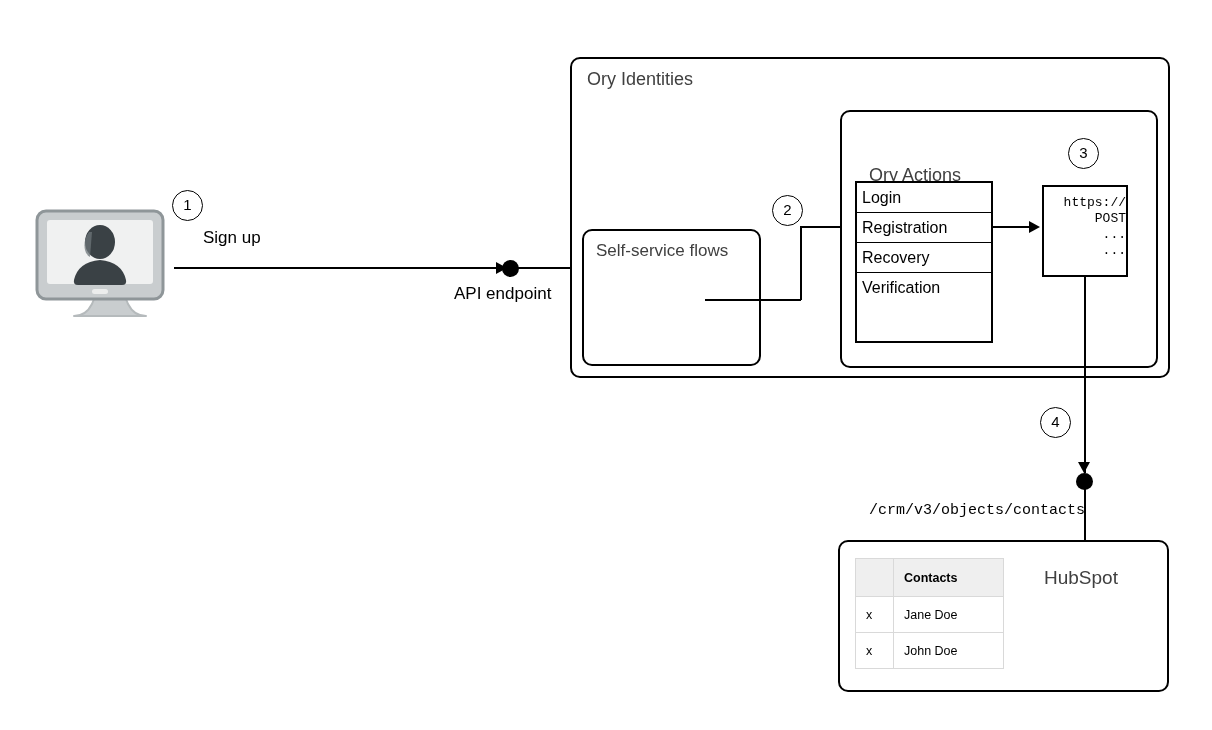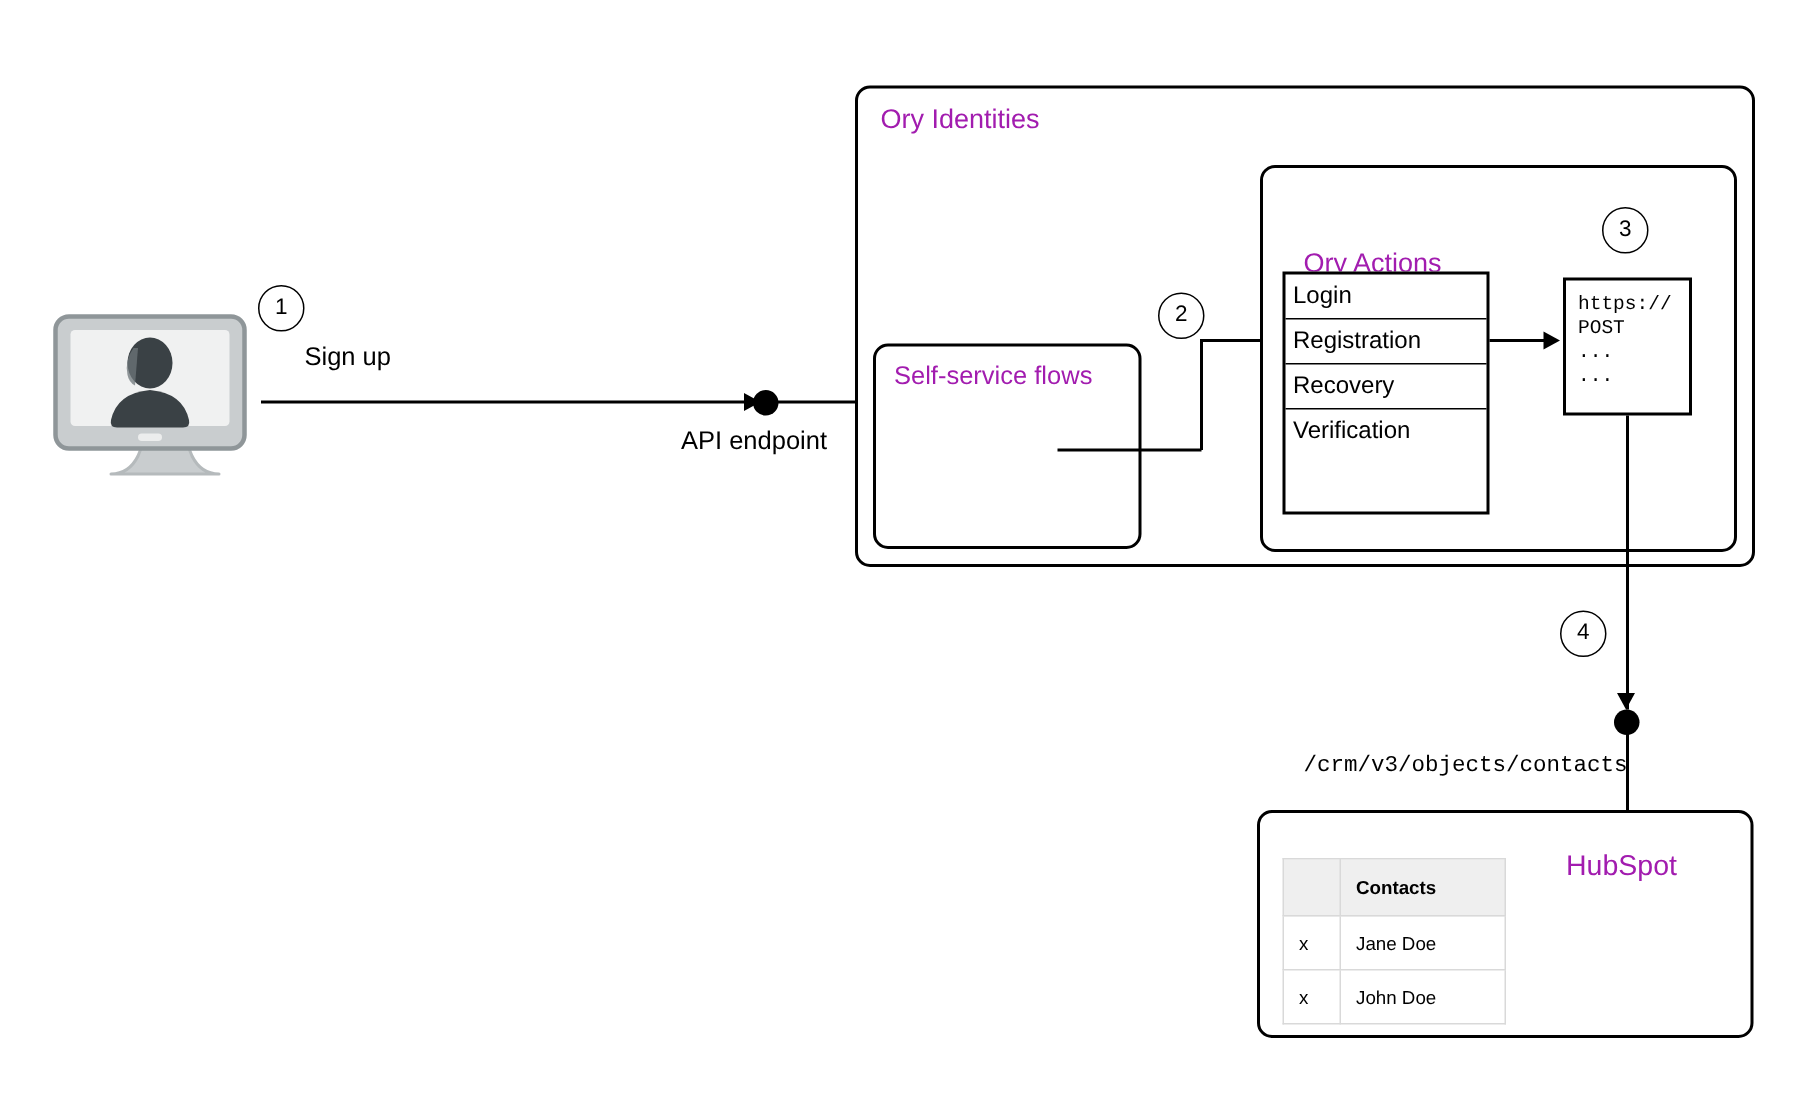--- a/index.html
+++ b/index.html
@@ -23,21 +23,21 @@
     border: 2px solid #000;
     background: #fff;
     box-sizing: border-box;
   }
   .box-round { border-radius: 10px; }
 
   .box-title {
     position: absolute;
     font-size: 18px;
     line-height: 22px;
-    color: #a21caf;
+    color: #404040;
     white-space: nowrap;
   }
 
   
   .flow-list {
     position: absolute;
     border: 2px solid #000;
     box-sizing: border-box;
     background: #fff;
   }
@@ -56,20 +56,21 @@
   .code-box {
     position: absolute;
     border: 2px solid #000;
     box-sizing: border-box;
     background: #fff;
     font-family: "Liberation Mono", monospace;
     font-size: 13px;
     line-height: 16px;
     padding: 8px 0 0 8px;
     letter-spacing: 0px;
+    text-align: right;
   }
   .code-line { white-space: pre; }
 
   
   .mono-label {
     position: absolute;
     font-family: "Liberation Mono", monospace;
     font-size: 15px;
     white-space: nowrap;
   }
@@ -224,21 +225,21 @@
   <div class="step" style="left:1040px; top:407px;">4</div>
 
   <div class="dot" style="left:1076px; top:473px;"></div>
   <div class="vline" style="left:1084px; top:489px; height:52px;"></div>
 
   <div class="mono-label" style="left:838px; top:502px;margin-left:31px;">/crm/v3/objects/contacts</div>
 
   <div class="box box-round" style="left:838px; top:540px; width:331px; height:152px;"></div>
   <div class="box-title label-lg" style="left:1044px; top:567px;">HubSpot</div>
 
-  <table class="hs-table" id="hs-table" style="left:855px; top:572px;">
+  <table class="hs-table" id="hs-table" style="left:855px; top:558px;">
     <thead>
       <tr>
           <th class="hs-col-x"></th>
           <th class="hs-col-name">Contacts</th>
         </tr>
     </thead>
     <tbody>
         <tr>
           <td class="hs-col-x">x</td>
           <td class="hs-col-name">Jane Doe</td>

